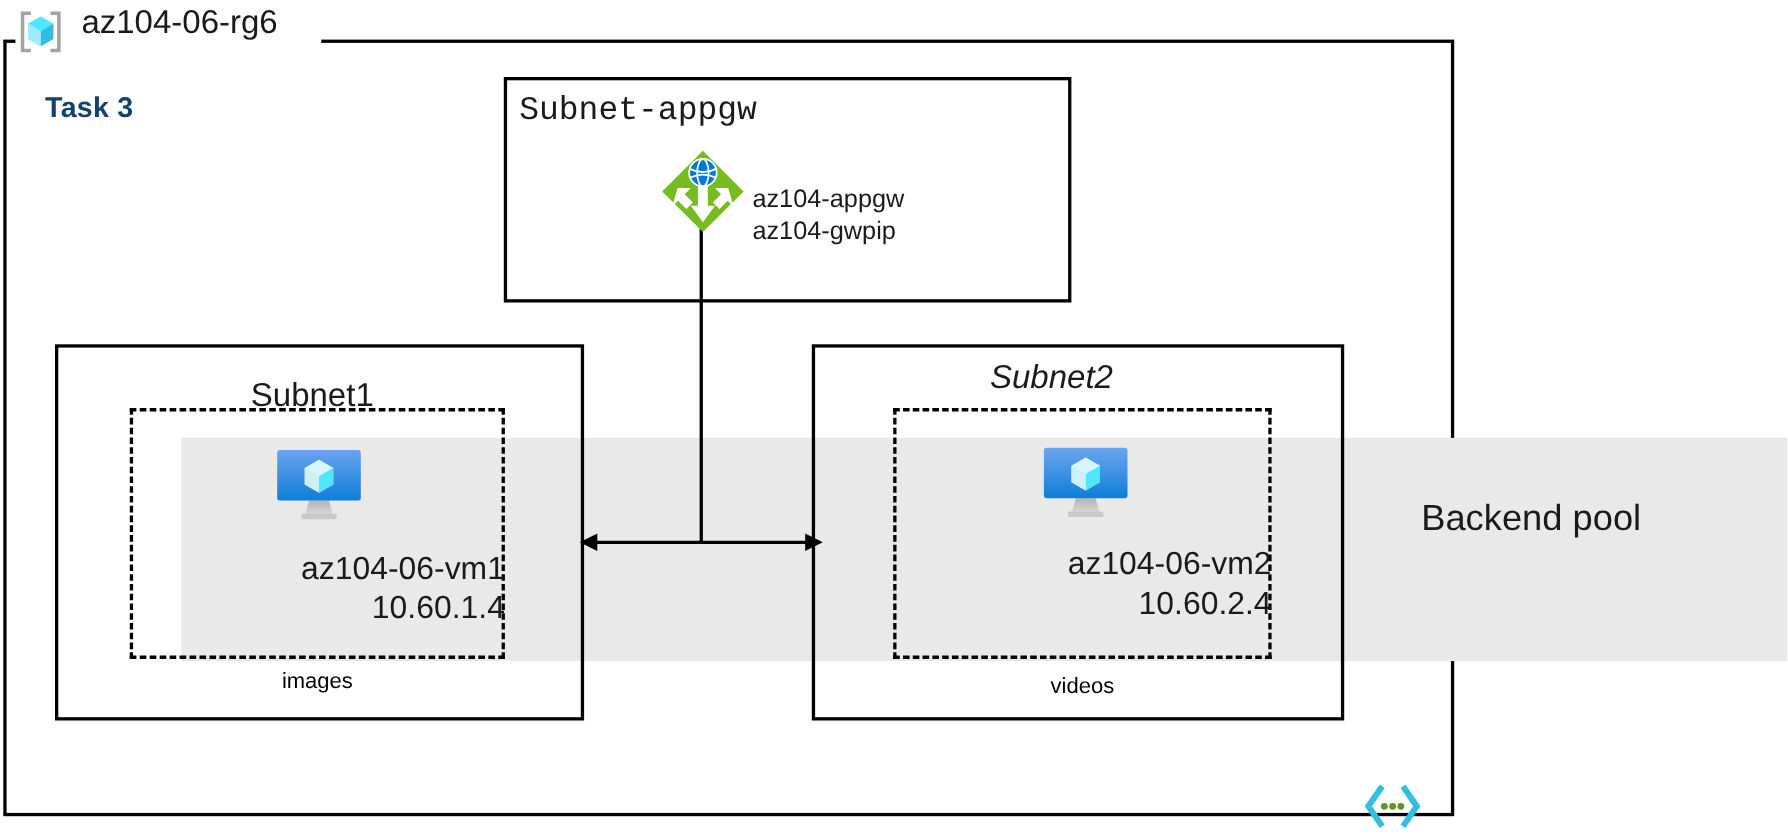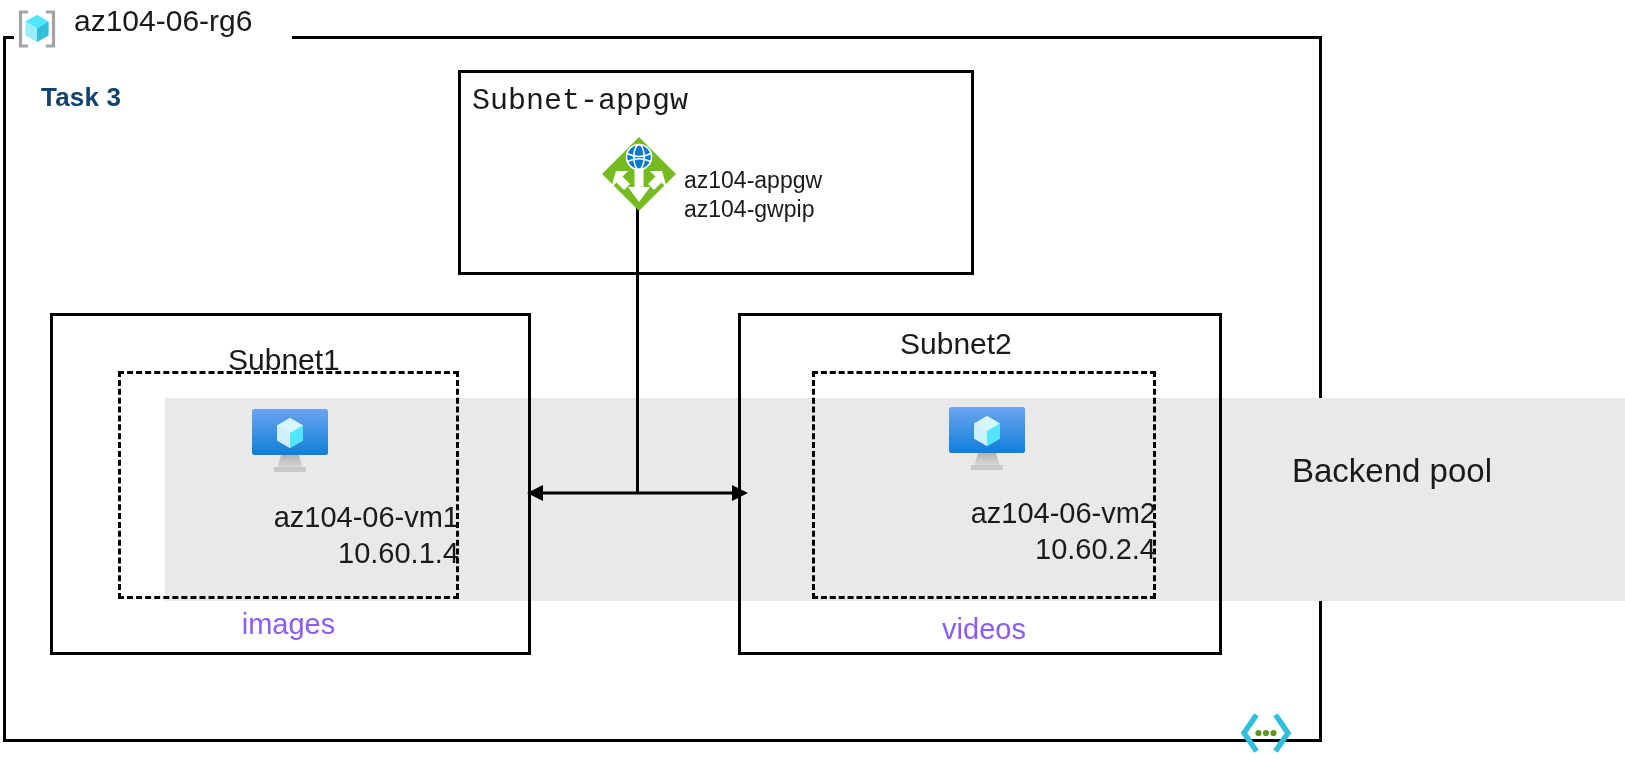--- a/index.html
+++ b/index.html
@@ -123,21 +123,21 @@
   }
   .subnet-title {
     position: absolute;
     font-size: 30px;
     color: #1a1a1a;
     white-space: nowrap;
     z-index: 3;
   }
   .subnet-appgw-title { left: 472px; top: 84px; font-family: Liberation Mono, monospace; }
   .subnet1-title { left: 228px; top: 327px; margin-top: 16px; }
-  .subnet2-title { left: 900px; top: 327px; }
+  .subnet2-title { left: 900px; top: 327px; font-style: italic; }
 
   
   .vm-dashed {
     position: absolute;
     border: 3px dashed #000000;
     box-sizing: border-box;
     background: transparent;
     z-index: 3;
   }
   .vm-dashed-1 { left: 118px; top: 371px; width: 341px; height: 228px; }
@@ -161,22 +161,22 @@
     line-height: 1.23;
     z-index: 4;
     white-space: nowrap;
   }
   .vm-text-1 { left: 118px; top: 500px; width: 341px; }
   .vm-text-2 { left: 812px; top: 496px; width: 344px; }
 
   .tier-label {
     position: absolute;
     text-align: center;
-    font-size: 29px;
-    color: #8b5cf6;
+    font-size: 20px;
+    color: #000000;
     z-index: 4;
     white-space: nowrap;
   }
   .tier-label-1 { left: 118px; top: 608px; width: 341px; }
   .tier-label-2 { left: 812px; top: 613px; width: 344px; }
 
   
   .appgw-icon {
     position: absolute;
     left: 600px;

